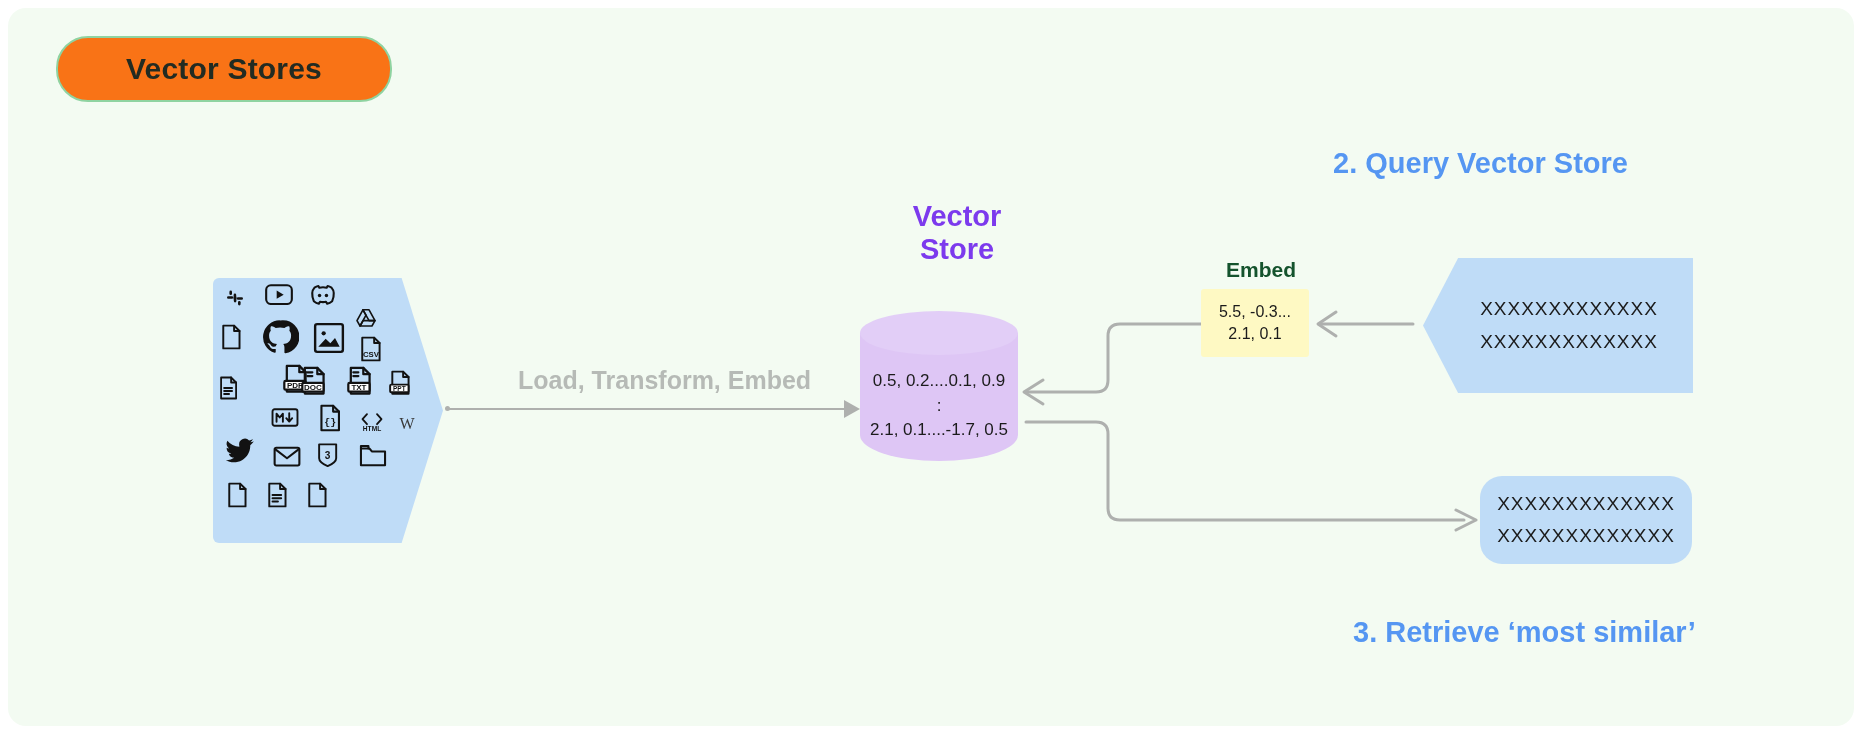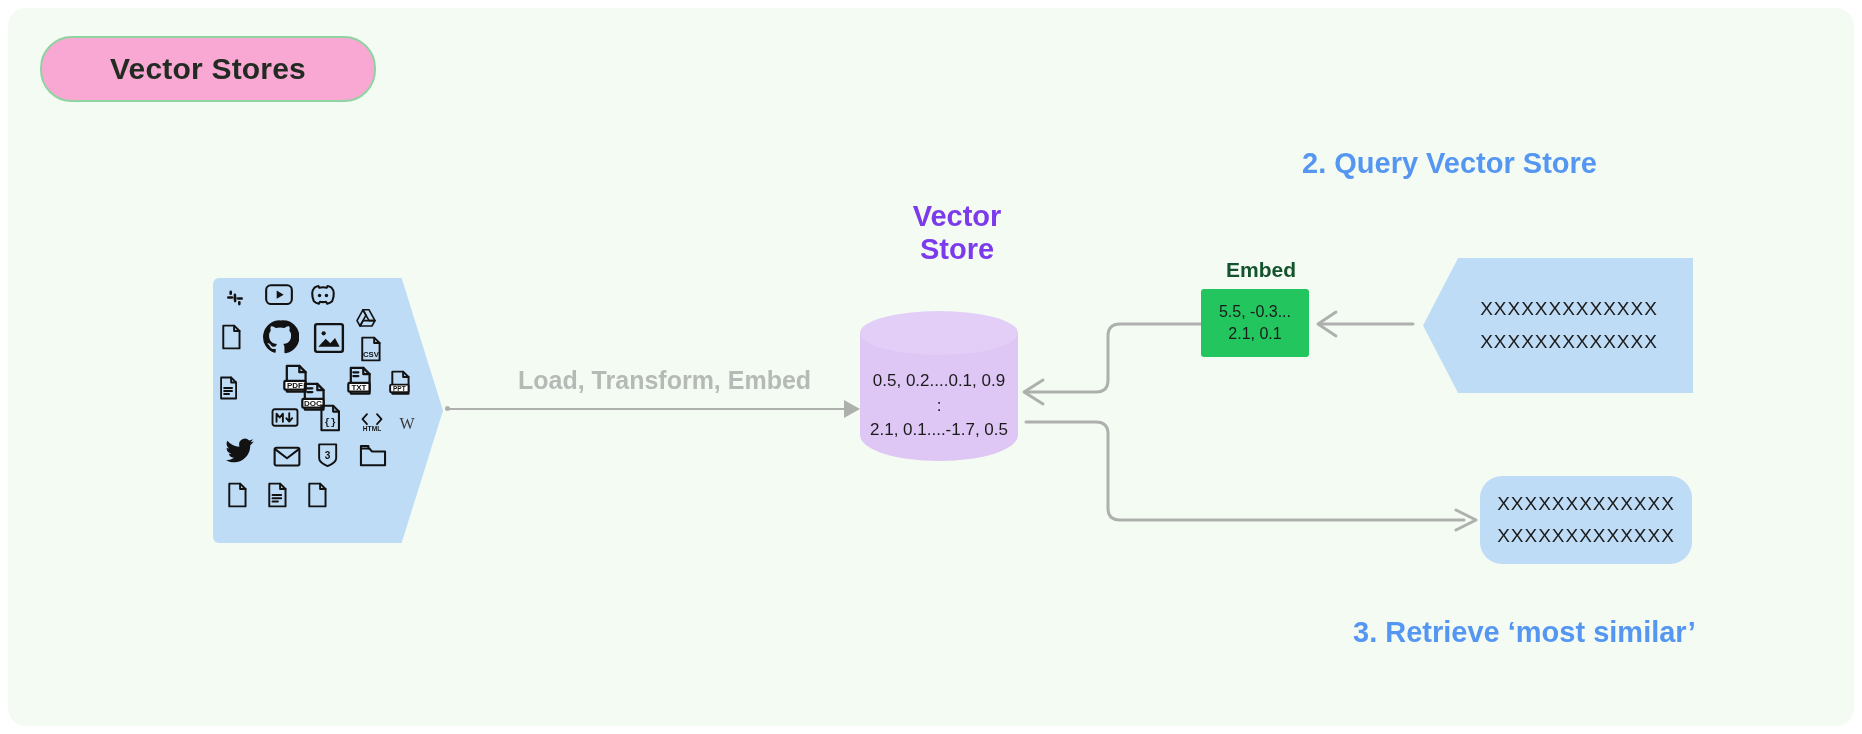--- a/index.html
+++ b/index.html
@@ -12,39 +12,39 @@
   #canvas{
     position:absolute;left:8px;top:8px;
     width:1846px;height:718px;
     background:#f3fbf2;
     border-radius:18px;
     overflow:hidden;
   }
 
   
   #title-pill{
-    position:absolute;left:32px;top:28px;
+    position:absolute;left:48px;top:28px;
     width:332px;height:62px;
-    background:#f9a8d4;
+    background:#f97316;
     border:2px solid #8fd3a1;
     border-radius:32px;
     display:flex;align-items:center;justify-content:center;
   }
   #title-pill span{
     font-size:30px;font-weight:bold;color:#222b22;letter-spacing:.2px;
   }
 
   
   .heading{
     position:absolute;
     font-size:29px;font-weight:bold;color:#5596f2;
     white-space:nowrap;
   }
   #head-1{left:148px;top:206px;}
-  #head-2{left:1294px;top:139px;}
+  #head-2{left:1325px;top:139px;}
   #head-3{left:1345px;top:608px;}
 
   
   #source-shape{
     position:absolute;left:205px;top:270px;
     width:230px;height:265px;
     background:#bfdcf7;
     clip-path:polygon(0 0, 82% 0, 100% 50%, 82% 100%, 0 100%);
     border-radius:6px;
   }
@@ -111,21 +111,21 @@
 
   
   #embed-label{
     position:absolute;left:1196px;top:250px;
     width:114px;text-align:center;
     font-size:21px;font-weight:bold;color:#14532d;
   }
   #embed-box{
     position:absolute;left:1193px;top:281px;
     width:108px;height:68px;
-    background:#22c55e;
+    background:#fef9c3;
     border-radius:3px;
     display:flex;flex-direction:column;align-items:center;justify-content:center;
   }
   #embed-box div{font-size:16px;color:#1b1b1b;line-height:1.35;}
 
   
   #query-shape{
     position:absolute;left:1415px;top:250px;
     width:270px;height:135px;
     background:#bfdcf7;
@@ -229,21 +229,21 @@
         </svg>
       </div>
       <div class="ic" style="left: 38px; top: 86px; margin-left: 32px;">
         <svg width="26.4" height="30" viewBox="0 0 21 24">
     <path d="M3 1.5 H13 L18 6.5 V22 H3 Z" stroke="#121212" fill="none" stroke-width="1.8" stroke-linejoin="round" stroke-linecap="round"></path>
           <path d="M13 1.5 V6.5 H18" stroke="#121212" fill="none" stroke-width="1.8" stroke-linejoin="round" stroke-linecap="round"></path>
     <rect x="1" y="13.5" width="17" height="7" rx="1" fill="#fff" stroke="#121212" stroke-width="1.8" stroke-linejoin="round" stroke-linecap="round"></rect>
     <text x="9.5" y="19.2" font-size="6.4" font-weight="bold" text-anchor="middle" fill="#121212" font-family="Liberation Sans, sans-serif">PDF</text>
         </svg>
       </div>
-      <div class="ic" style="left: 88px; top: 104px; justify-content: flex-end;">
+      <div class="ic" style="left: 88px; top: 88px; justify-content: flex-end;">
         <svg width="26.4" height="30" viewBox="0 0 21 24">
     <path d="M3 1.5 H13 L18 6.5 V22 H3 Z" stroke="#121212" fill="none" stroke-width="1.8" stroke-linejoin="round" stroke-linecap="round"></path>
           <path d="M13 1.5 V6.5 H18" stroke="#121212" fill="none" stroke-width="1.8" stroke-linejoin="round" stroke-linecap="round"></path>
     <path d="M5 5 H9 M5 8 H9" stroke="#121212" fill="none" stroke-width="1.8" stroke-linejoin="round" stroke-linecap="round"></path>
     <rect x="1" y="13.5" width="17" height="7" rx="1" fill="#fff" stroke="#121212" stroke-width="1.8" stroke-linejoin="round" stroke-linecap="round"></rect>
     <text x="9.5" y="19.2" font-size="6.4" font-weight="bold" text-anchor="middle" fill="#121212" font-family="Liberation Sans, sans-serif">DOC</text>
         </svg>
       </div>
       <div class="ic" style="left: 134px; top: 88px; justify-content: center;">
         <svg width="26.4" height="30" viewBox="0 0 21 24">

